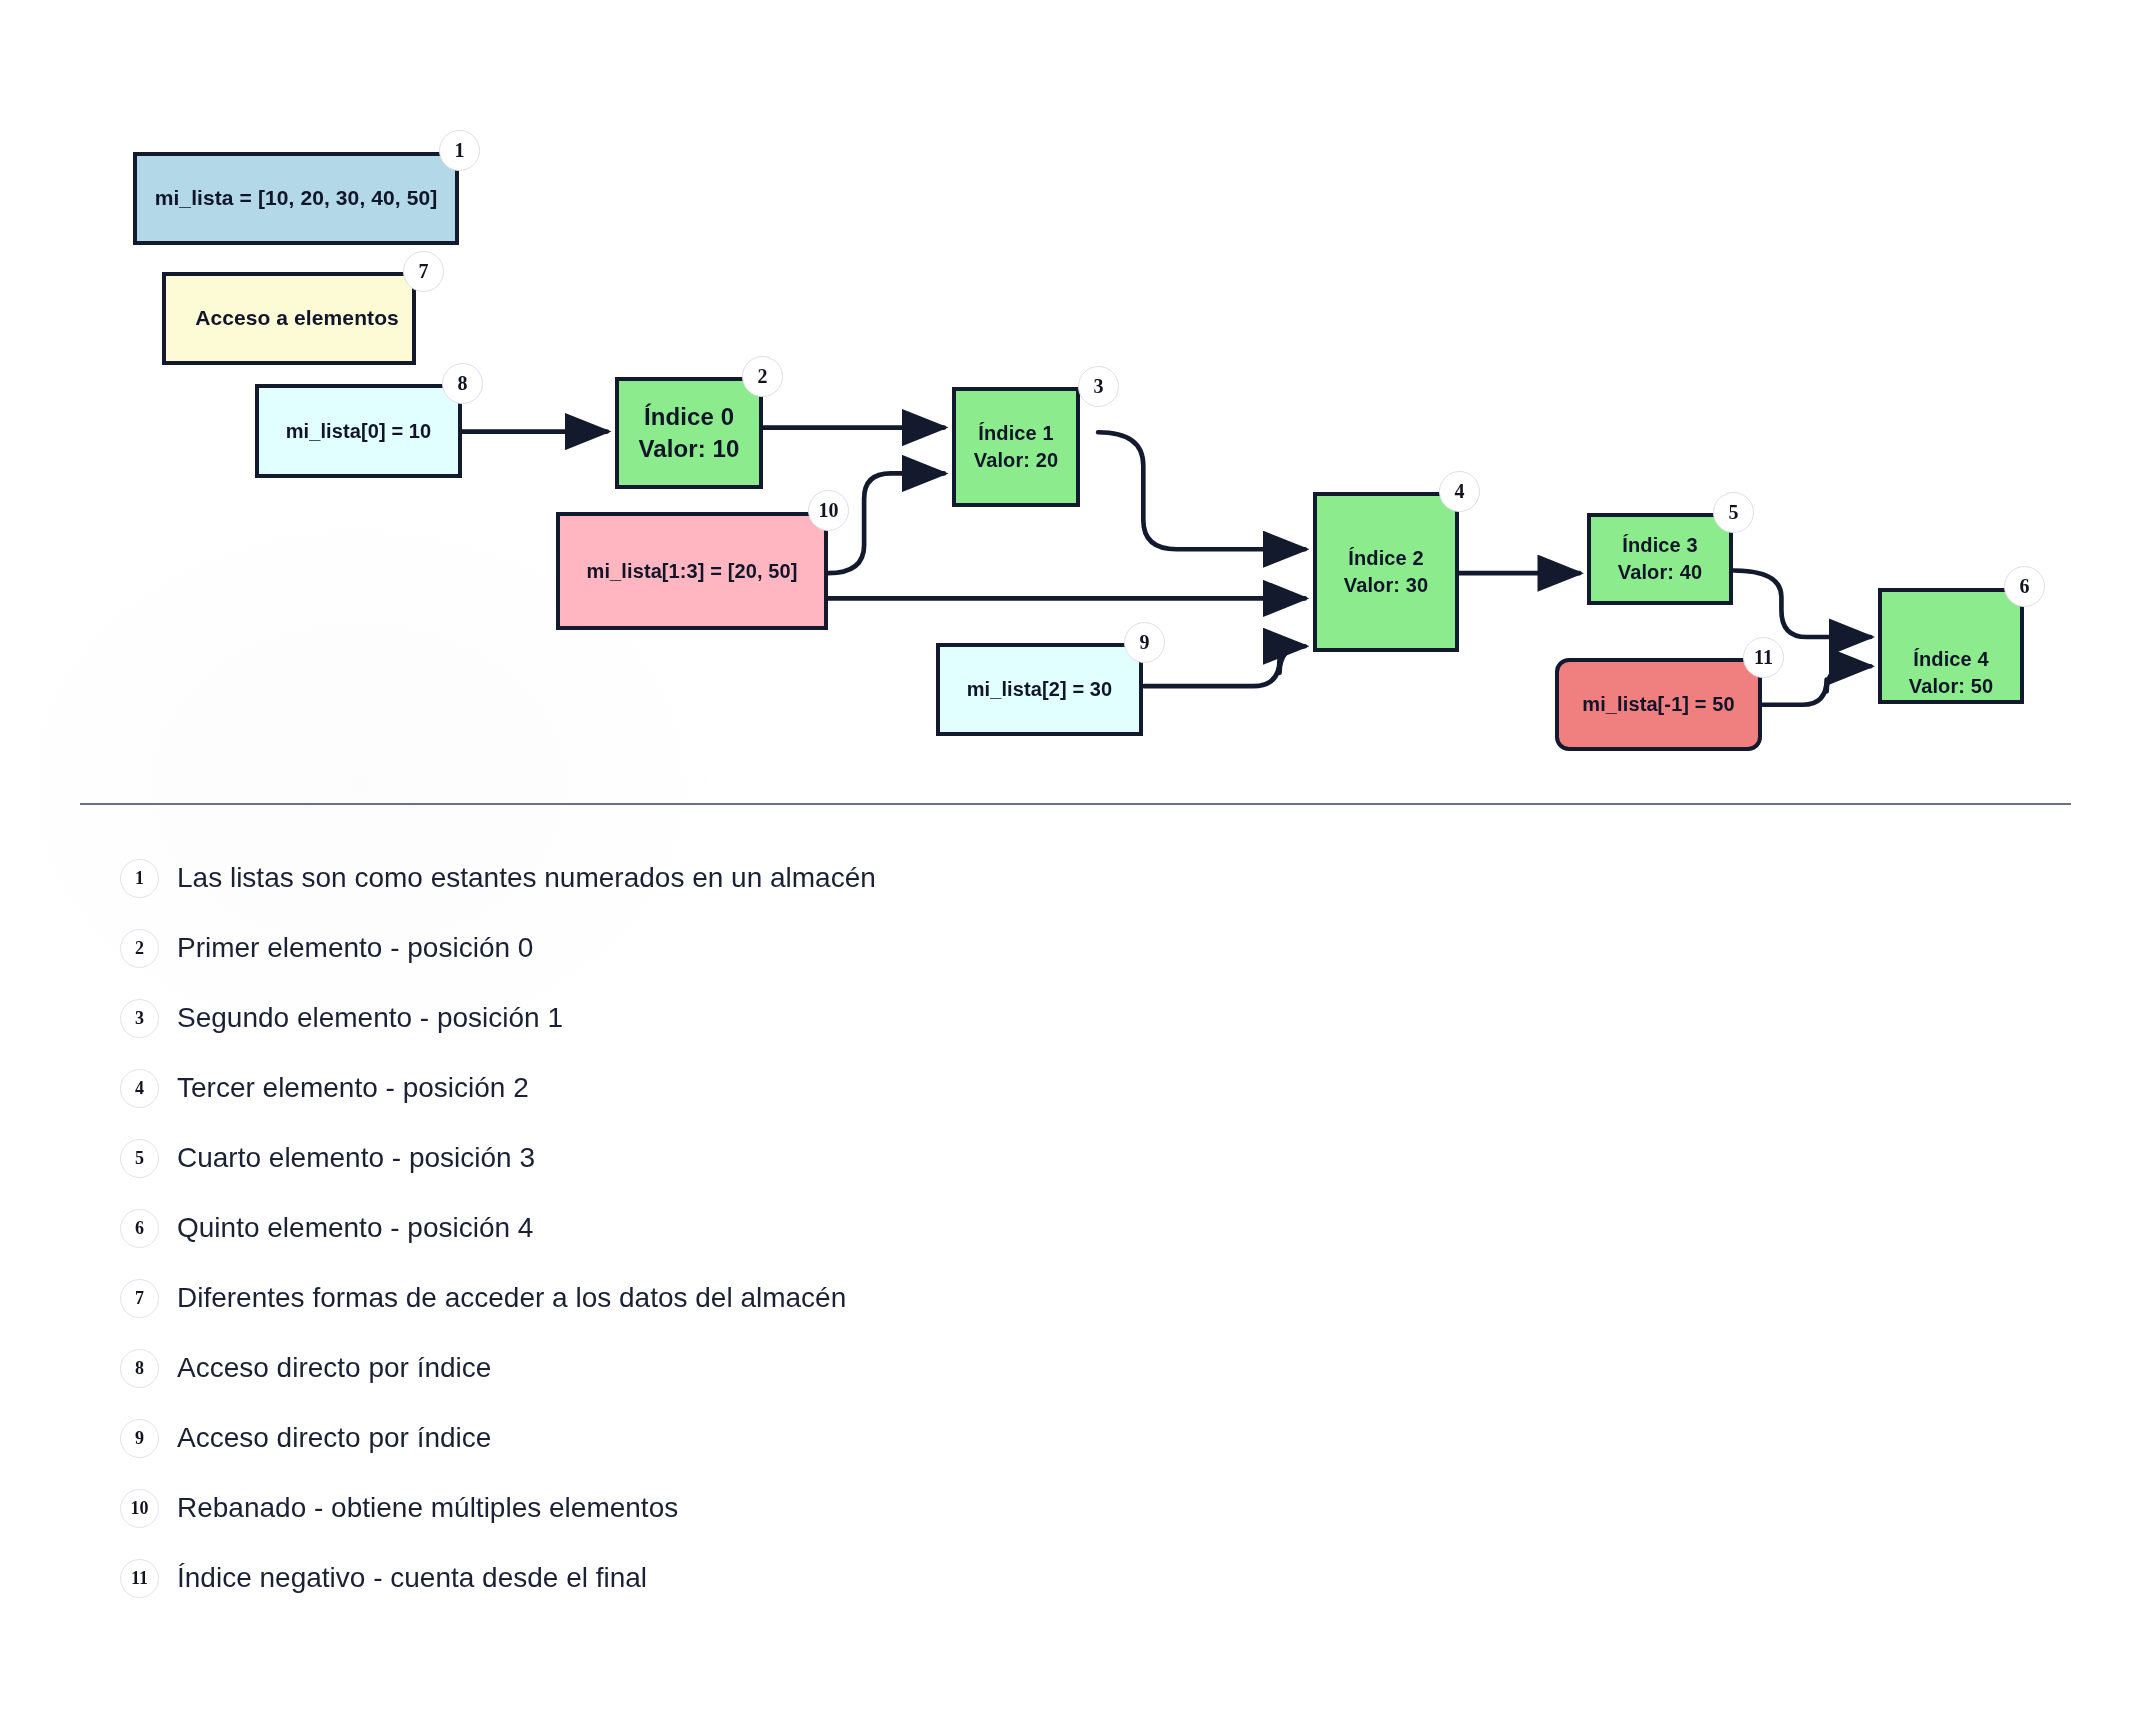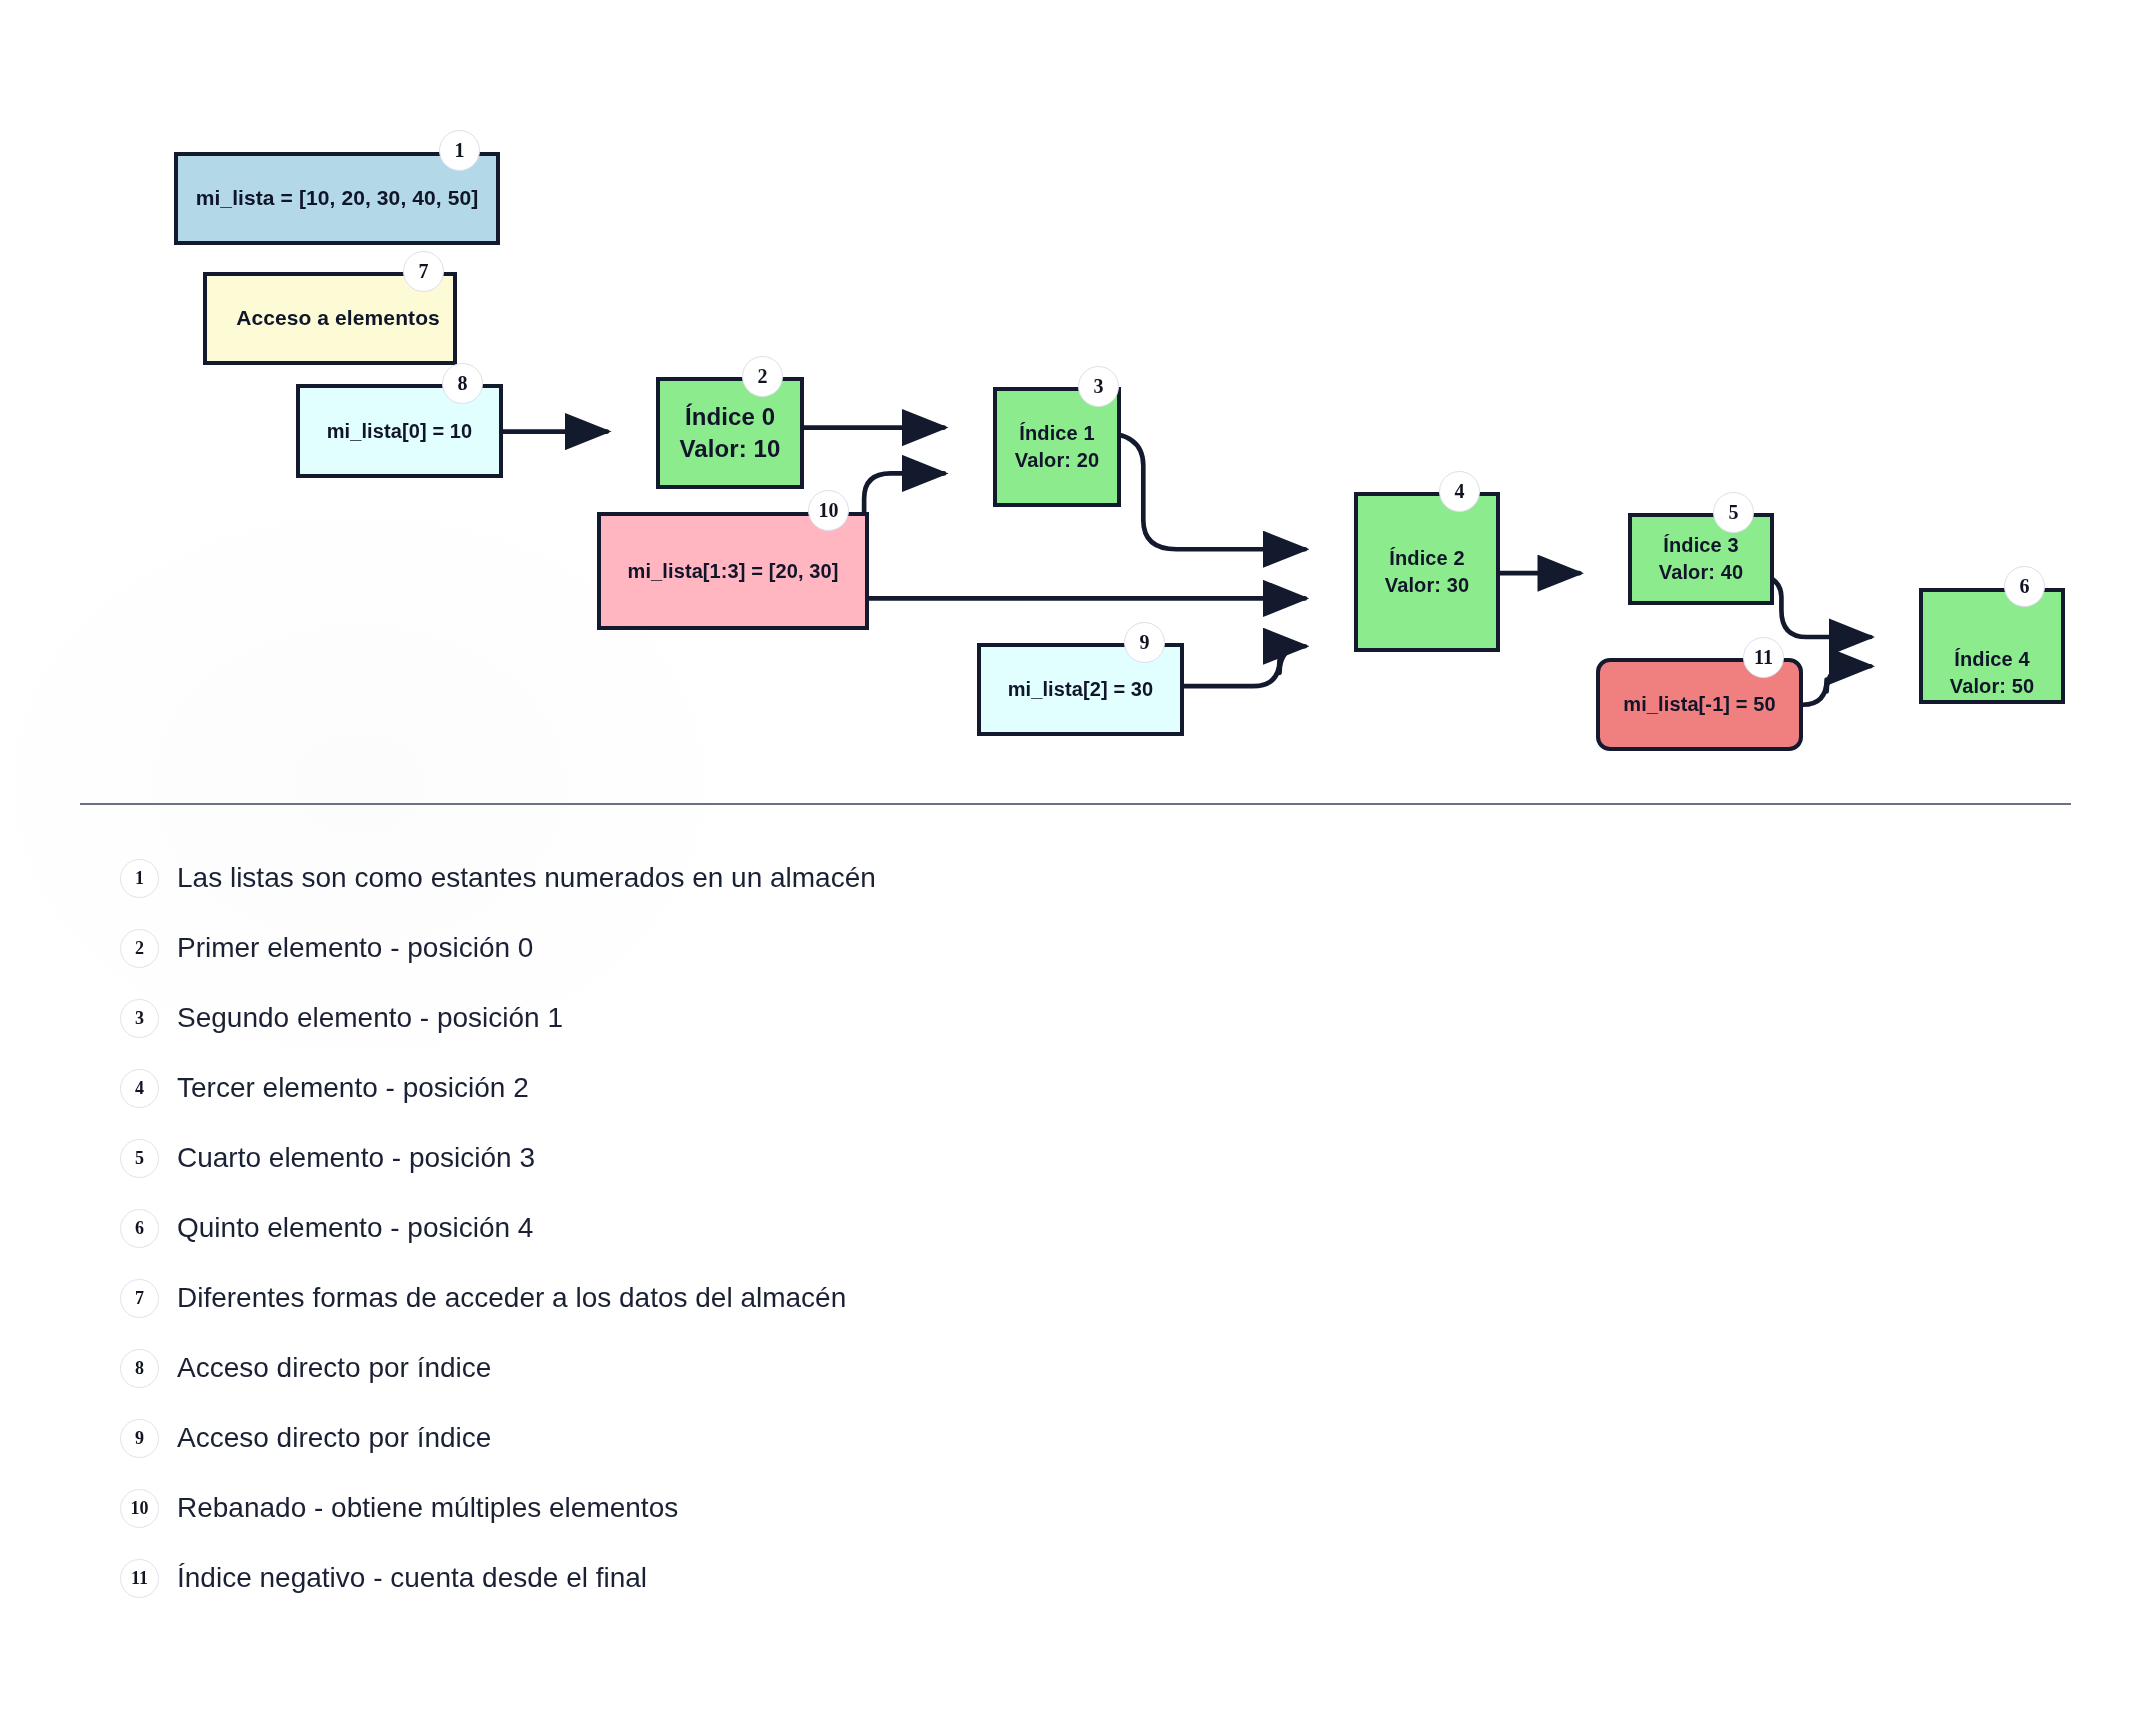--- a/index.html
+++ b/index.html
@@ -41,21 +41,20 @@
     position: absolute;
     border: 4px solid #131a2e;
     display: flex;
     align-items: center;
     justify-content: center;
     text-align: center;
     font-weight: bold;
     color: #10152a;
     line-height: 1.35;
     letter-spacing: 0.1px;
-    margin-left: 41px;
   }
 
   .node .txt { padding: 0 8px; white-space: pre-line; }
 
   .n-blue   { background: #b3d9e8; }
   .n-yellow { background: #fcfbd6; }
   .n-cyan   { background: #e2ffff; }
   .n-green  { background: #8ceb8c; }
   .n-pink   { background: #ffb6c1; }
   .n-red    { background: #f08080; border-radius: 14px; }
@@ -180,21 +179,21 @@
           <div class="txt" style="font-size: 24px;">Índice 0
 Valor: 10</div>
         </div>
         <div class="badge" style="left: 742px; top: 356px;">2</div>
         <div class="node n-green" style="left: 952px; top: 387px; width: 128px; height: 120px;">
           <div class="txt" style="font-size: 20px;">Índice 1
 Valor: 20</div>
         </div>
         <div class="badge" style="left: 1078px; top: 366px;">3</div>
         <div class="node n-pink" style="left: 556px; top: 512px; width: 272px; height: 118px;">
-          <div class="txt" style="font-size: 20px;">mi_lista[1:3] = [20, 30]</div>
+          <div class="txt" style="font-size: 20px;">mi_lista[1:3] = [20, 50]</div>
         </div>
         <div class="badge" style="left: 808px; top: 490px;">10</div>
         <div class="node n-green" style="left: 1313px; top: 492px; width: 146px; height: 160px;">
           <div class="txt" style="font-size: 20px;">Índice 2
 Valor: 30</div>
         </div>
         <div class="badge" style="left: 1439px; top: 471px;">4</div>
         <div class="node n-cyan" style="left: 936px; top: 643px; width: 207px; height: 93px;">
           <div class="txt" style="font-size: 20px;">mi_lista[2] = 30</div>
         </div>

